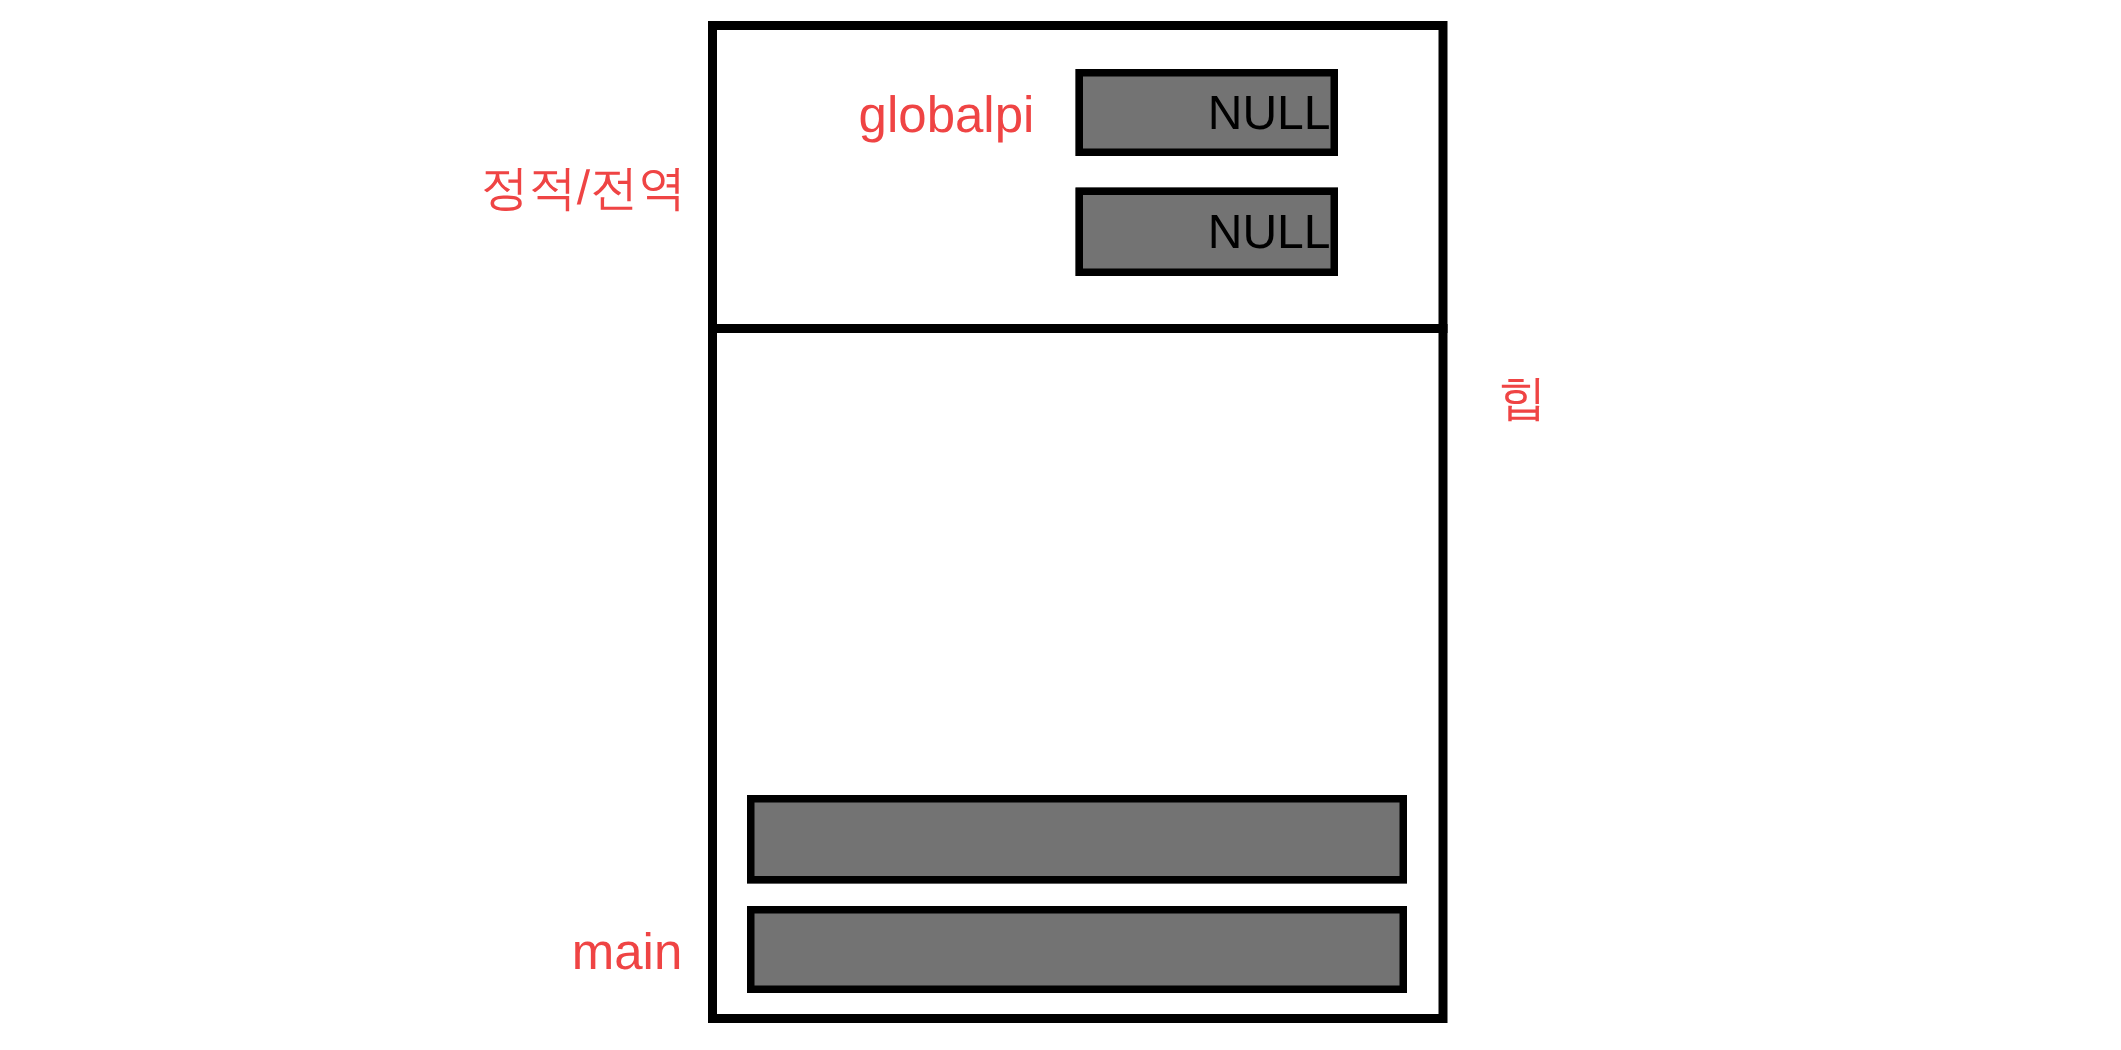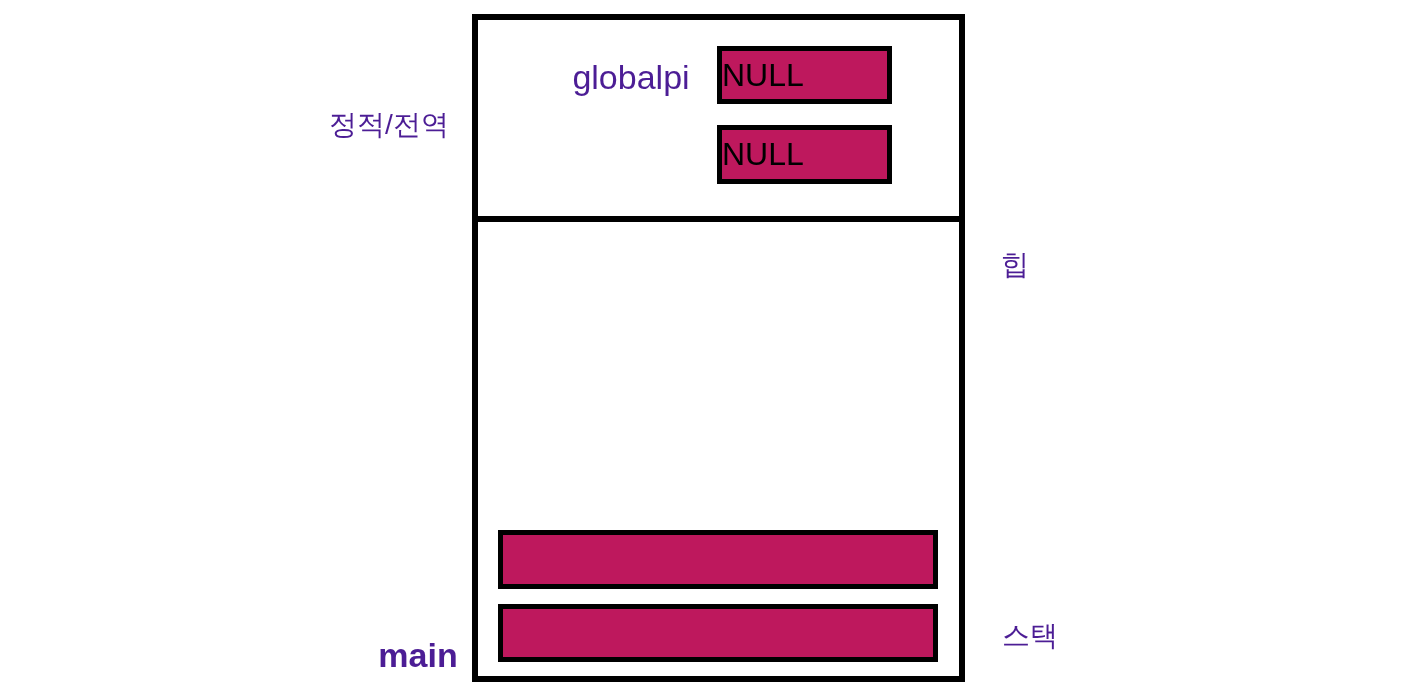--- a/index.html
+++ b/index.html
@@ -26,49 +26,49 @@
     position: absolute;
     left: 472px; top: 216px;
     width: 493px; height: 6px;
     background: #000000;
   }
   .lbl {
     position: absolute;
     text-align: center;
     font-size: 34px;
     line-height: 42px;
-    color: #4c1d95;
+    color: #ef4444;
     white-space: nowrap;
   }
   .lbl.korean {
-    font-size: 28px;
+    font-size: 32px;
     line-height: 48px;
   }
   .value-box {
     position: absolute;
     border: 5px solid #000000;
-    background: #be185d;
+    background: #737373;
     display: flex;
     align-items: center;
-    justify-content: flex-start;
+    justify-content: flex-end;
     font-size: 32px;
     color: #000000;
   }
   
   .static-global-label  { left: 259px; top: 101px; width: 260px; }
   .globalpi-label       { left: 521px; top: 56px;  width: 220px; }
   .null-box-0           { left: 717px; top: 46px;  width: 175px; height: 58px; }
   .staticpi-label       { left: 515px; top: 134px; width: 220px; }
   .null-box-1           { left: 717px; top: 125px; width: 175px; height: 59px; }
   
   .heap-label           { left: 965px; top: 241px; width: 100px; }
   
   .foo-label            { left: 308px; top: 540px; width: 220px; }
   .foo-box              { left: 498px; top: 530px; width: 440px; height: 59px; }
-  .main-label           { left: 308px; top: 634px; width: 220px; font-weight: bold; }
+  .main-label           { left: 308px; top: 614px; width: 220px; }
   .main-box             { left: 498px; top: 604px; width: 440px; height: 58px; }
   .stack-label          { left: 965px; top: 612px; width: 130px; }
 </style>
 </head>
 <body>
 
 <div class="canvas">
 
   <div class="outer-box"></div>
 
@@ -93,15 +93,14 @@
   <div class="value-box foo-box">
     <span></span>
   </div>
 
   <div class="lbl main-label">main</div>
 
   <div class="value-box main-box">
     <span></span>
   </div>
 
-  <div class="lbl korean stack-label">스택</div>
 
 </div>
 
 </body></html>

